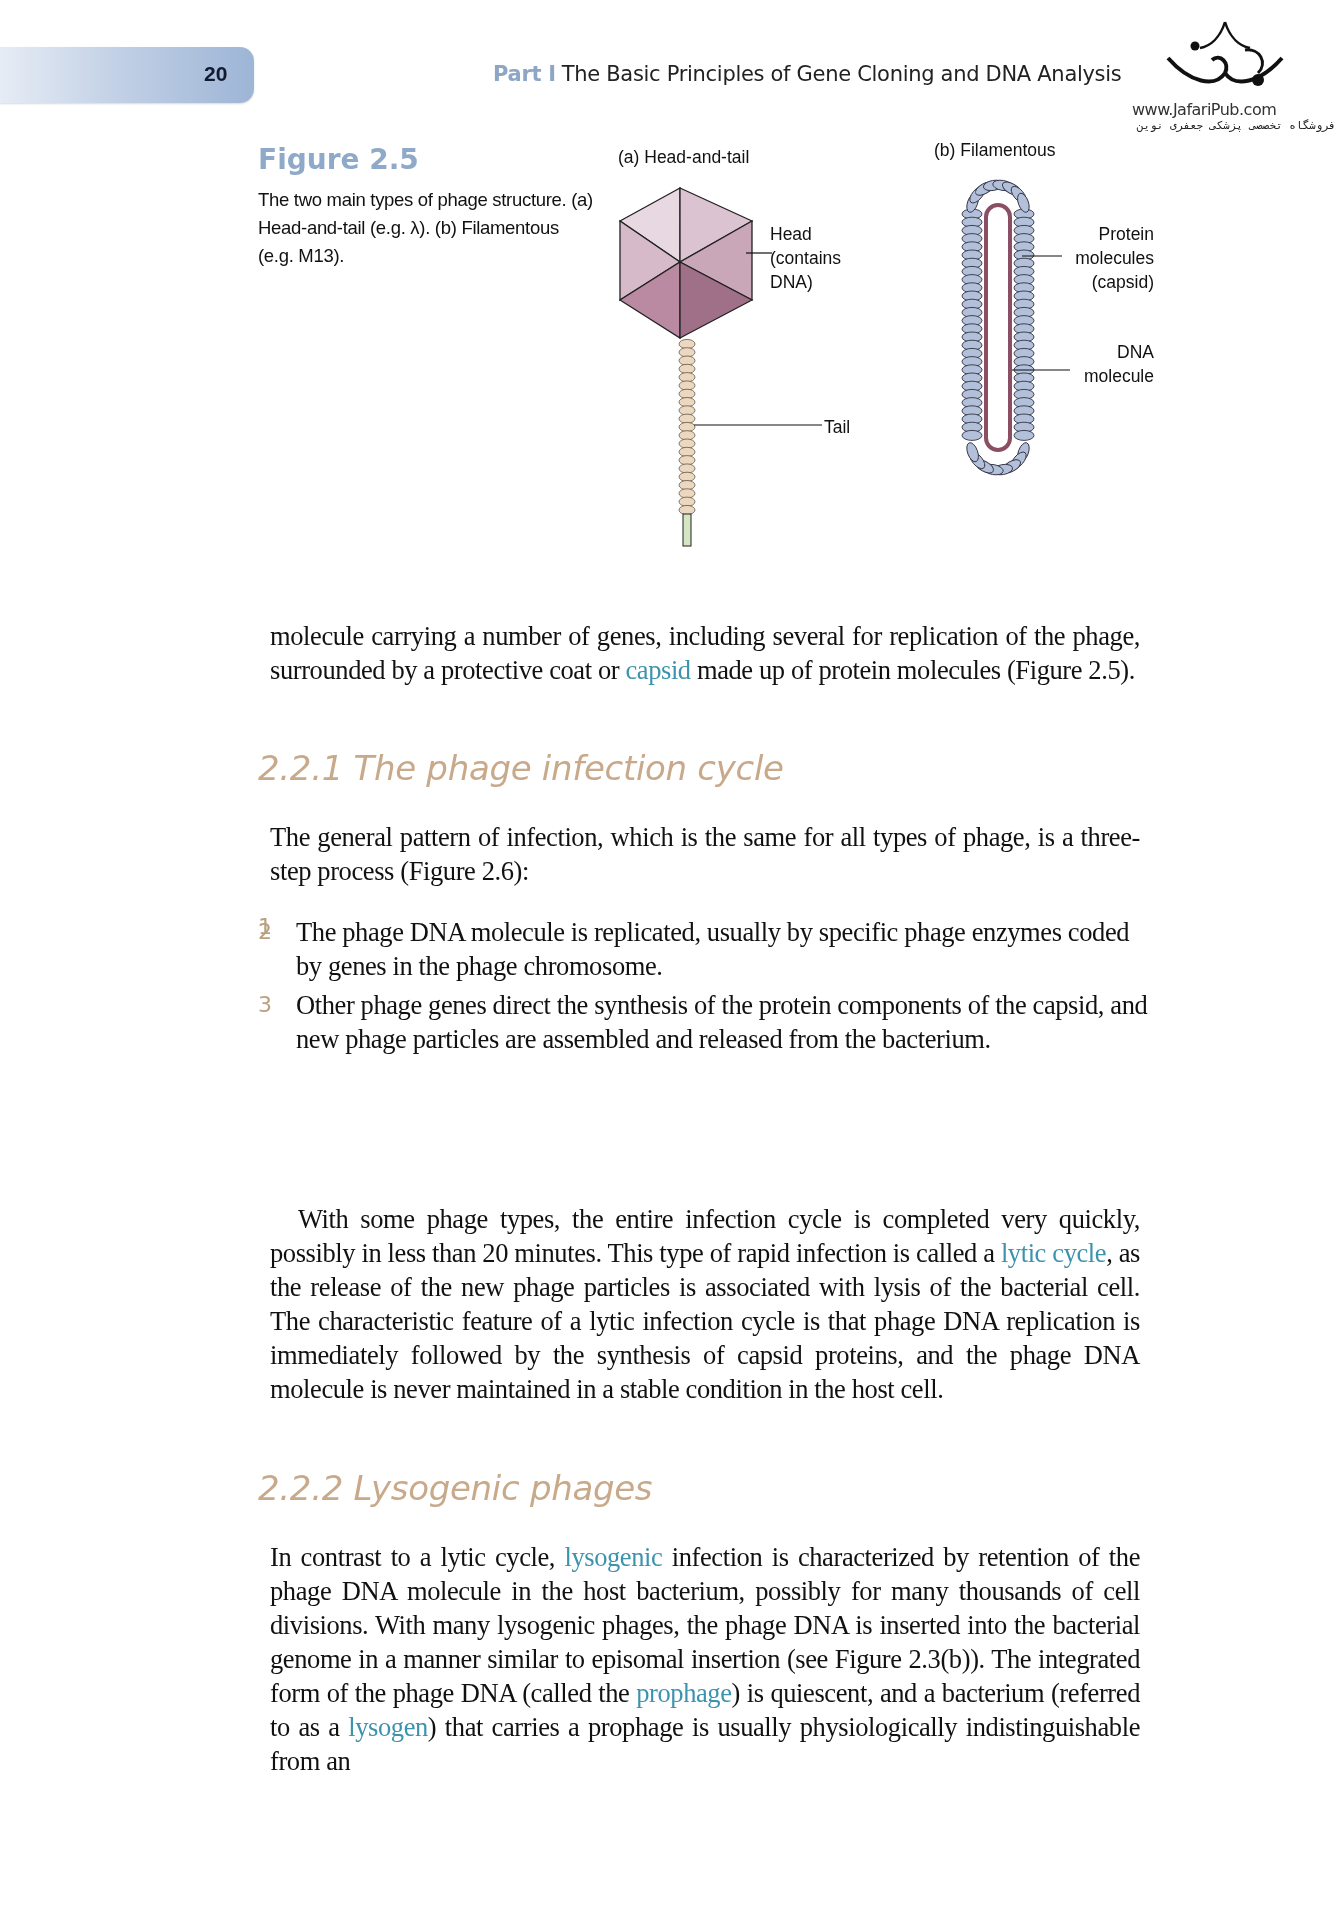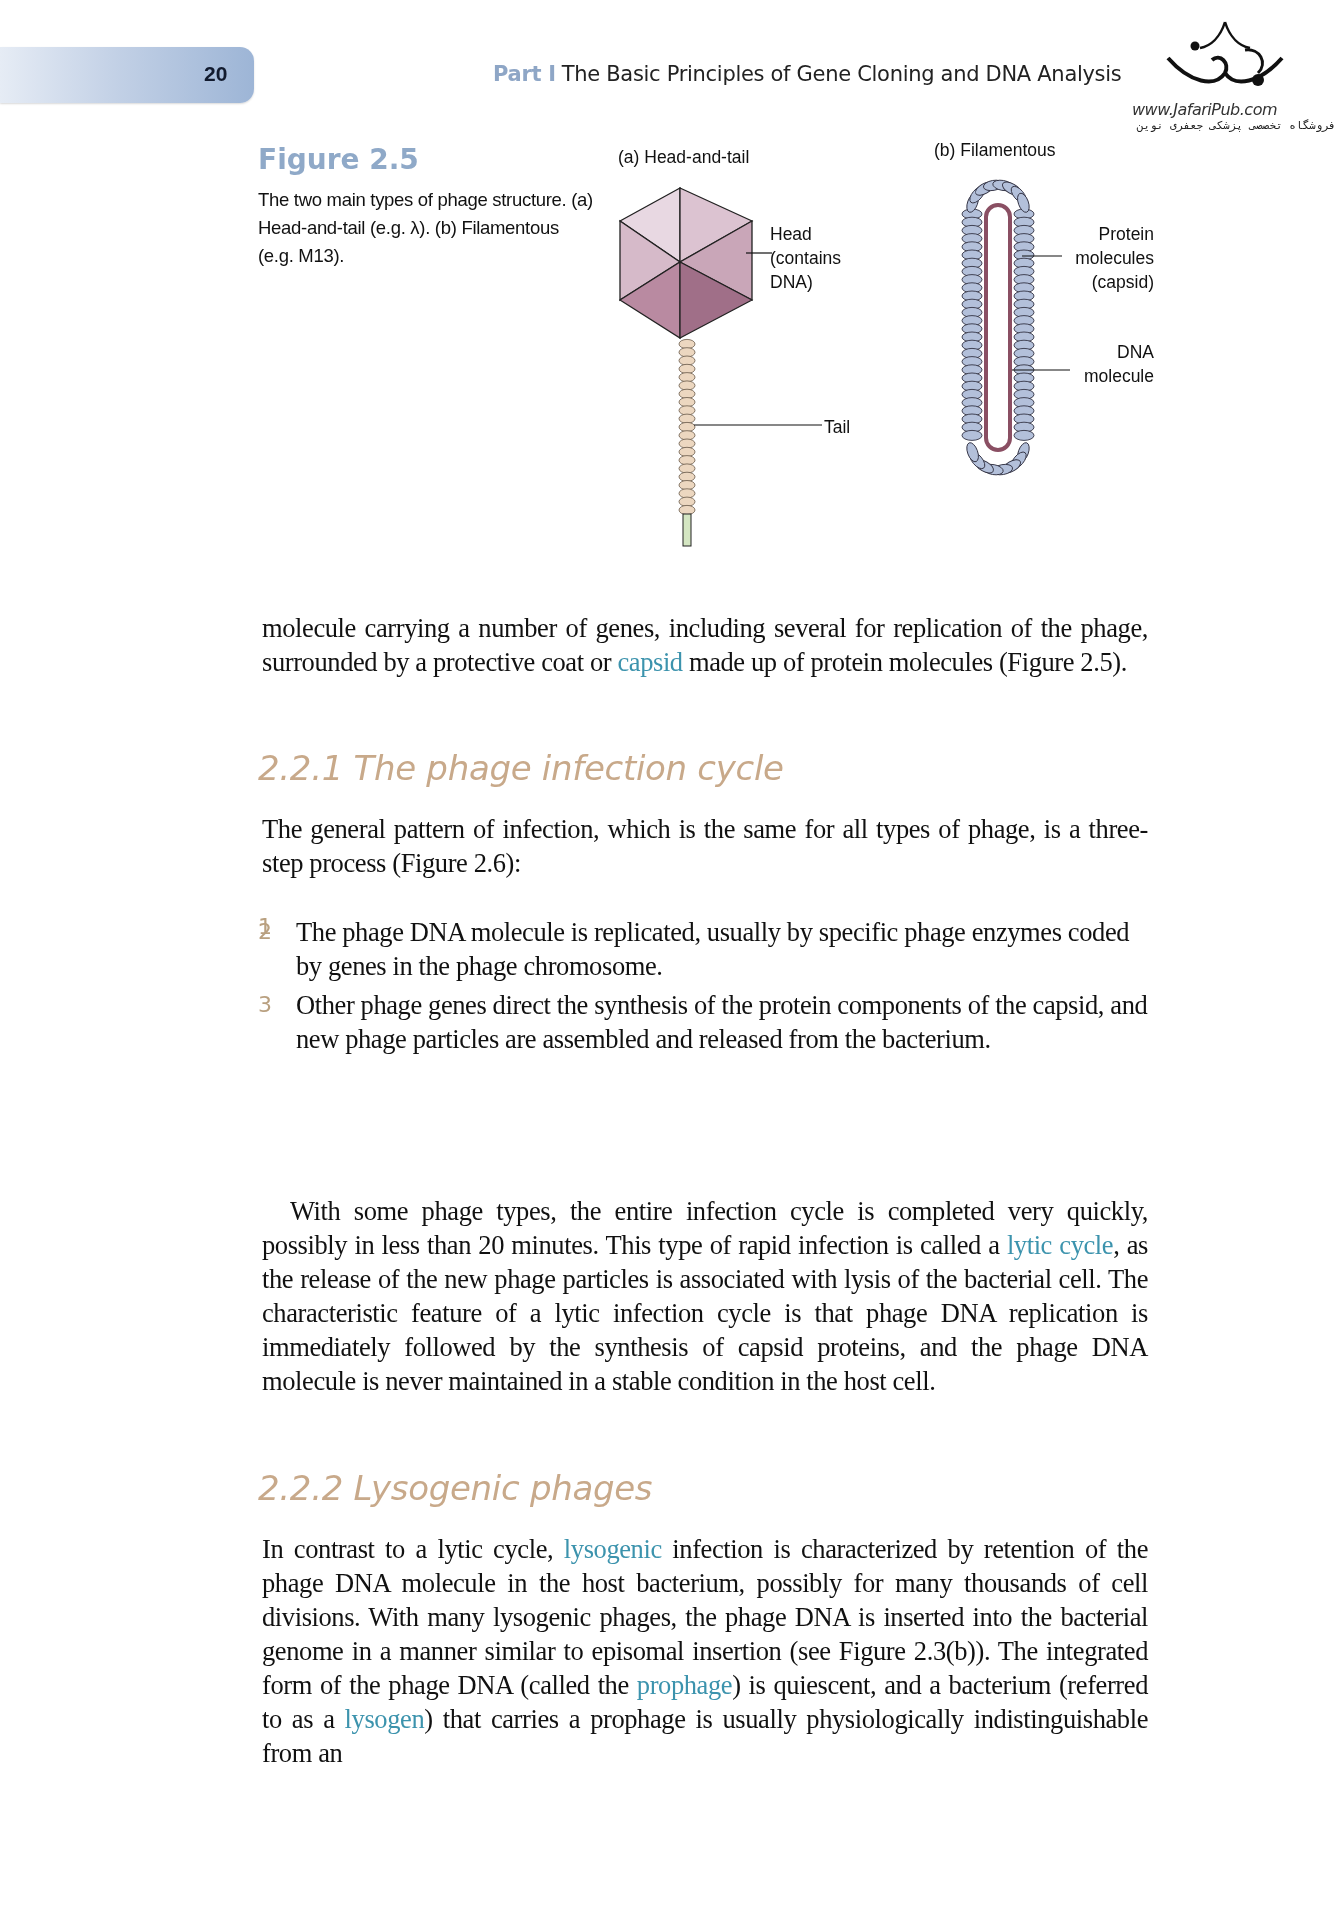--- a/index.html
+++ b/index.html
@@ -6,31 +6,31 @@
   body { width: 1339px; height: 1922px; position: relative; overflow: hidden; font-family: "Liberation Serif", serif; color: #1a1a1a; }
 
   .header-band { position: absolute; left: 0; top: 47px; width: 254px; height: 56px; border-radius: 0 14px 14px 0;
     background: linear-gradient(90deg, #e6ecf5 0%, #c3d1e6 45%, #9db5d6 100%); box-shadow: 0 1px 2px rgba(0,0,0,0.15); }
   .page-number { position: absolute; left: 204px; top: 62px; font-family: "Liberation Sans", sans-serif; font-weight: bold; font-size: 21px; color: #111a2e; }
   .running-head { position: absolute; left: 493px; top: 62px; font-family: "DejaVu Sans", sans-serif; font-size: 21px; letter-spacing: -0.3px; color: #222; white-space: nowrap; }
   .running-head .part { color: #8ea6c6; font-weight: bold; margin-right: 6px; }
 
   .watermark { position: absolute; left: 1120px; top: 18px; width: 210px; height: 140px; }
   .watermark svg { position: absolute; left: 40px; top: 0; }
-  .wm-url { position: absolute; left: 1132px; top: 100px; font-family: "DejaVu Sans", sans-serif; font-size: 16px; color: #333; letter-spacing: -0.5px; font-style: italic; }
+  .wm-url { position: absolute; left: 1132px; top: 100px; font-family: "DejaVu Sans", sans-serif; font-size: 16px; color: #333; letter-spacing: -0.5px; }
   .wm-fa { position: absolute; left: 1104px; top: 119px; font-family: Liberation Mono, monospace; font-size: 11px; color: #222; direction: rtl; margin-left: 33px; }
 
   .fig-title { position: absolute; left: 258px; top: 143px; font-family: "DejaVu Sans", sans-serif; font-size: 28px; font-weight: bold; color: #8fa9c8; }
   .fig-caption { position: absolute; left: 258px; top: 186px; width: 340px; font-family: "Liberation Sans", sans-serif; font-size: 18.5px; line-height: 28px; color: #111; letter-spacing: -0.3px; }
 
   .fig-label { position: absolute; font-family: "Liberation Sans", sans-serif; font-size: 17.5px; color: #111; line-height: 24px; }
   .diagram { position: absolute; left: 0; top: 0; }
 
   .body-text { position: absolute; left: 258px; width: 894px; font-family: "Liberation Serif", serif; font-size: 26.5px; line-height: 34px; color: #111; text-align: justify; letter-spacing: -0.4px; }
-  .body-text p { margin: 4px; }
+  .body-text p { margin: 12px; }
   .indent { text-indent: 28px; }
   .term { color: #3c93ad; }
   .section-heading { position: absolute; left: 258px; font-family: "DejaVu Sans", sans-serif; font-style: italic; font-size: 34px; color: #c8a98a; letter-spacing: -0.3px; }
 
   .steps { position: absolute; left: 258px; top: 910px; width: 900px; font-family: "Liberation Serif", serif; font-size: 26.5px; line-height: 34px; color: #111; letter-spacing: -0.4px; }
   .step { position: relative; padding-left: 38px; margin-bottom: 5px; }
   .step-num { position: absolute; left: 0; top: 0; font-family: "DejaVu Sans", sans-serif; font-size: 22px; color: #b9a080; }
 </style>
 </head>
 <body>

